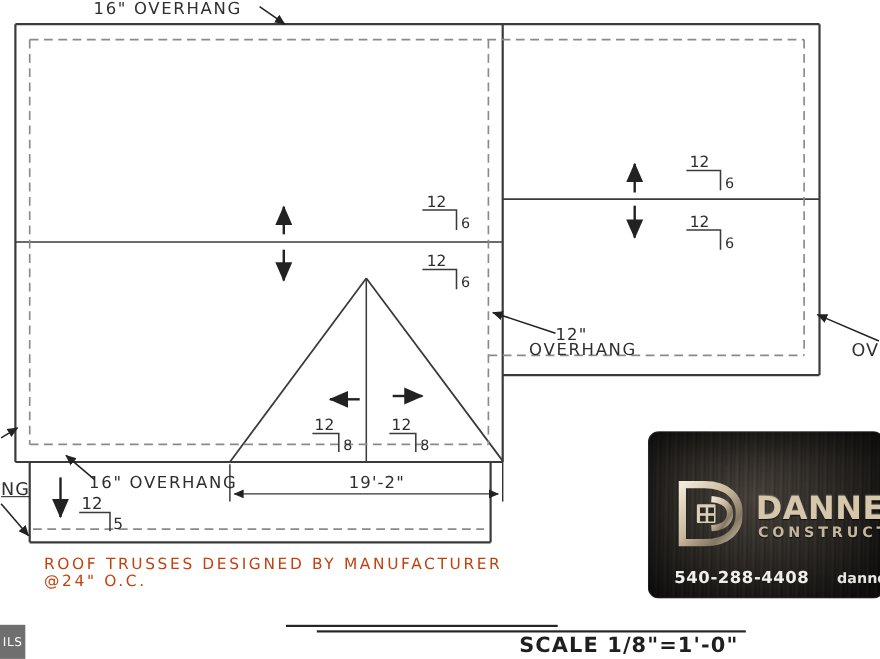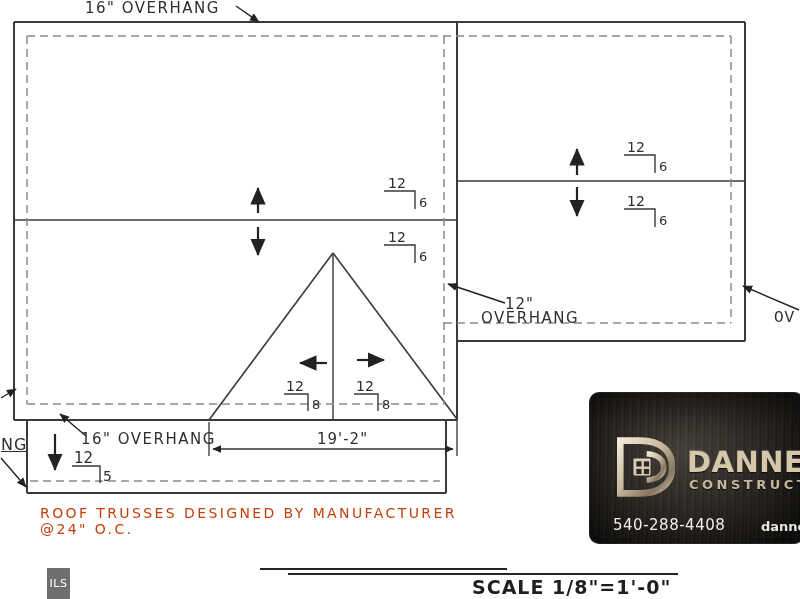--- a/index.html
+++ b/index.html
@@ -33,32 +33,32 @@
     text-shadow:0 1px 1px rgba(0,0,0,0.7), 0 -1px 1px rgba(255,255,255,0.28);
     white-space:nowrap;
   }
   .brand-sub{
     position:absolute; left:100px; top:85px; font-size:13px; font-weight:bold;
     letter-spacing:3.5px; color:#c6b79c;
     text-shadow:0 1px 1px rgba(0,0,0,0.7);
     white-space:nowrap;
   }
   .phone{
-    position:absolute; left:24px; top:124px; font-size:15px; font-weight:normal;
+    position:absolute; left:24px; top:124px; font-size:15px; font-weight:bold;
     letter-spacing:0.5px; color:#f0efec; white-space:nowrap;
   }
   .web{
     position:absolute; left:172px; top:127px; font-size:13px; font-weight:bold;
     color:#e6e4e0; white-space:nowrap;
   }
   
   .corner-tab{
     position:absolute; left:0; top:568px; width:23px; height:31px;
     background:#6f6f6f; display:flex; align-items:center; justify-content:center;
-    color:#ffffff; font-size:11px; letter-spacing:0.5px; cursor:pointer;margin-left:47px;
+    color:#ffffff; font-size:11px; letter-spacing:0.5px; cursor:pointer;
   }
 </style>
 </head>
 <body>
 
 <div class="stage">
 
   <svg width="800" height="599" viewBox="0 0 800 599">
     <defs>
       <marker id="ah" markerWidth="9" markerHeight="9" refX="7.5" refY="4.5" orient="auto-start-reverse">
@@ -154,21 +154,21 @@
       <text x="103" y="481" font-size="14">5</text>
     </g>
   </svg>
 
   
   <div class="lbl arch" style="left:85px; top:-1px;">16" OVERHANG</div>
   <div class="lbl arch" style="left:81px; top:430px;">16" OVERHANG</div>
   <div class="lbl arch-sm" style="left:505px; top:295px;">12"</div>
   <div class="lbl arch" style="left:481px; top:309px;">OVERHANG</div>
   <div class="lbl partial" style="left:1px; top:435px;text-decoration:underline;">NG</div>
-  <div class="lbl partial" style="left:774px; top:309px;font-family:Liberation Mono, monospace;">OV</div>
+  <div class="lbl partial" style="left:774px; top:309px;">OV</div>
   <div class="lbl arch-sm" style="left:317px; top:430px;">19'-2"</div>
 
   
   <div class="lbl notes" style="left:40px; top:505px;">ROOF TRUSSES DESIGNED BY MANUFACTURER</div>
   <div class="lbl notes" style="left:40px; top:521px;">@24" O.C.</div>
 
   
   <div class="rule" style="left:260px; top:568px; width:247px; height:2px;"></div>
   <div class="rule" style="left:288px; top:573px; width:390px; height:2px;"></div>
   <div class="lbl scale" style="left:472px; top:576px;">SCALE 1/8"=1'-0"</div>

